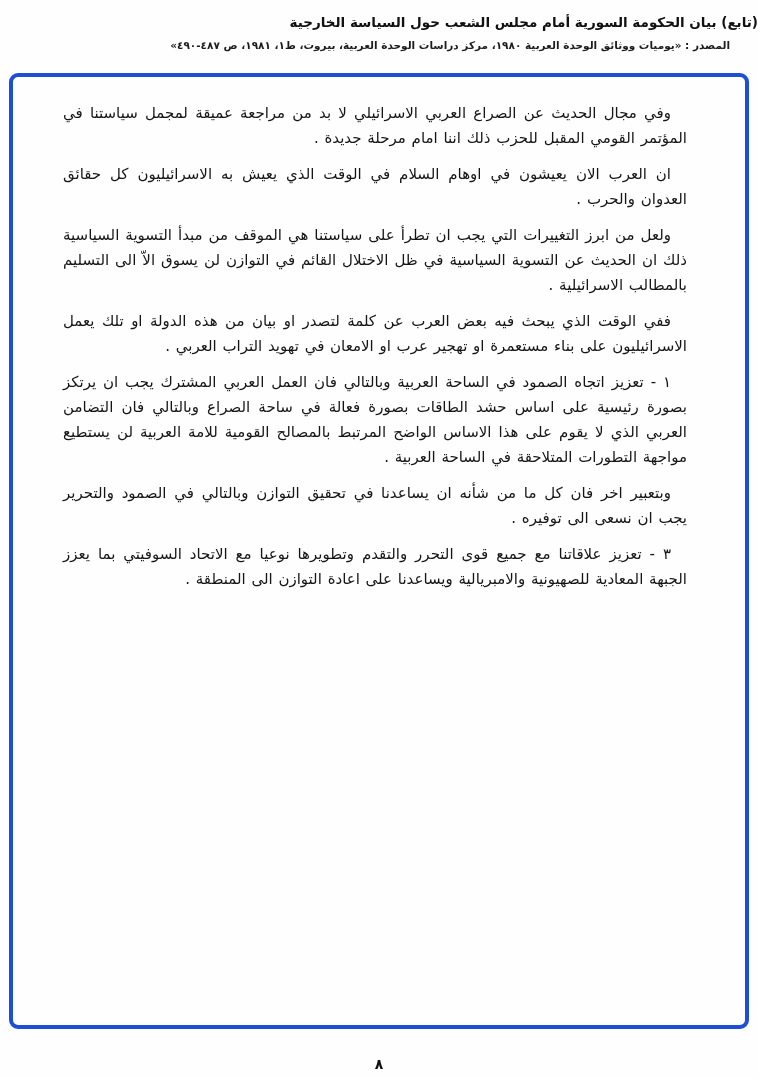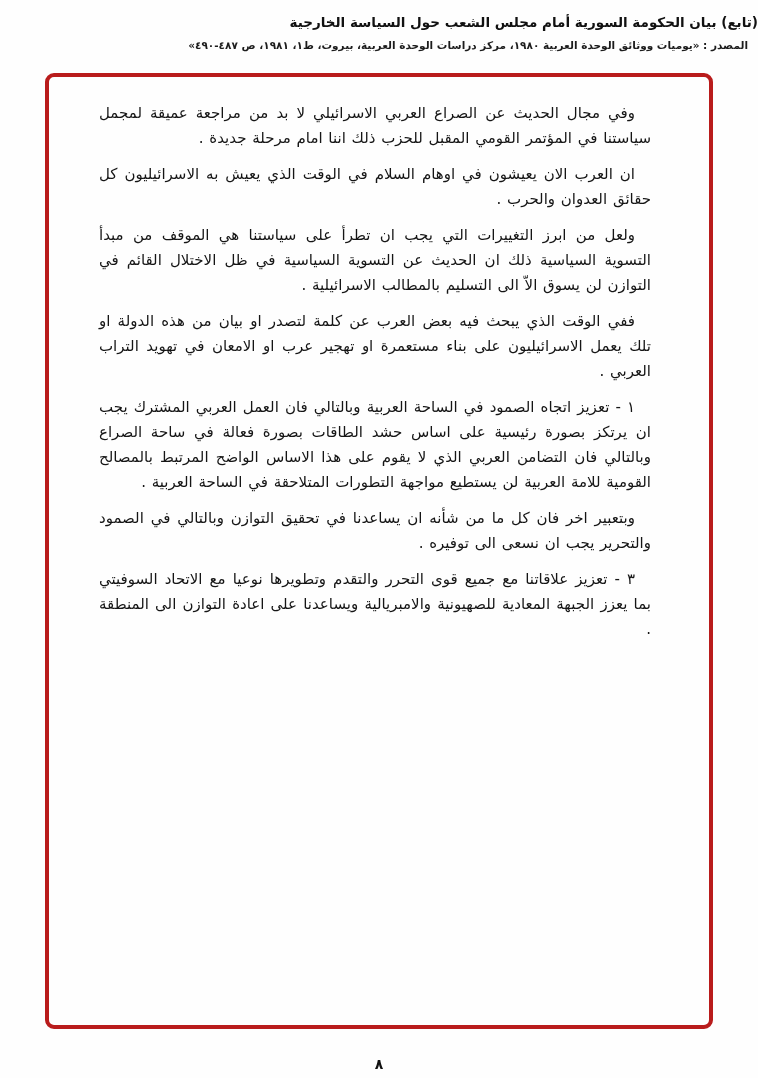--- a/index.html
+++ b/index.html
@@ -26,29 +26,29 @@
     font-size: 13.5px;
     font-weight: bold;
     letter-spacing: 0.2px;
     color: #111;
   }
   .source {
     margin-top: 9px;
     font-size: 10.5px;
     font-weight: bold;
     color: #1c1c1c;
-    padding: 0 10px;
+    padding: 0 28px;
     white-space: nowrap;
   }
   .content-box {
     box-sizing: border-box;
-    width: 668px;
+    width: 740px;
     height: 956px;
     margin: 22px auto 0 auto;
-    border: 4px solid #b91c1c;
+    border: 4px solid #1d4ed8;
     border-radius: 9px;
     padding: 24px 58px 20px 50px;
     background: #fefefe;
     overflow: hidden;
   }
   .para {
     margin: 0 0 11px 0;
     font-size: 15px;
     line-height: 25px;
     text-align: justify;

